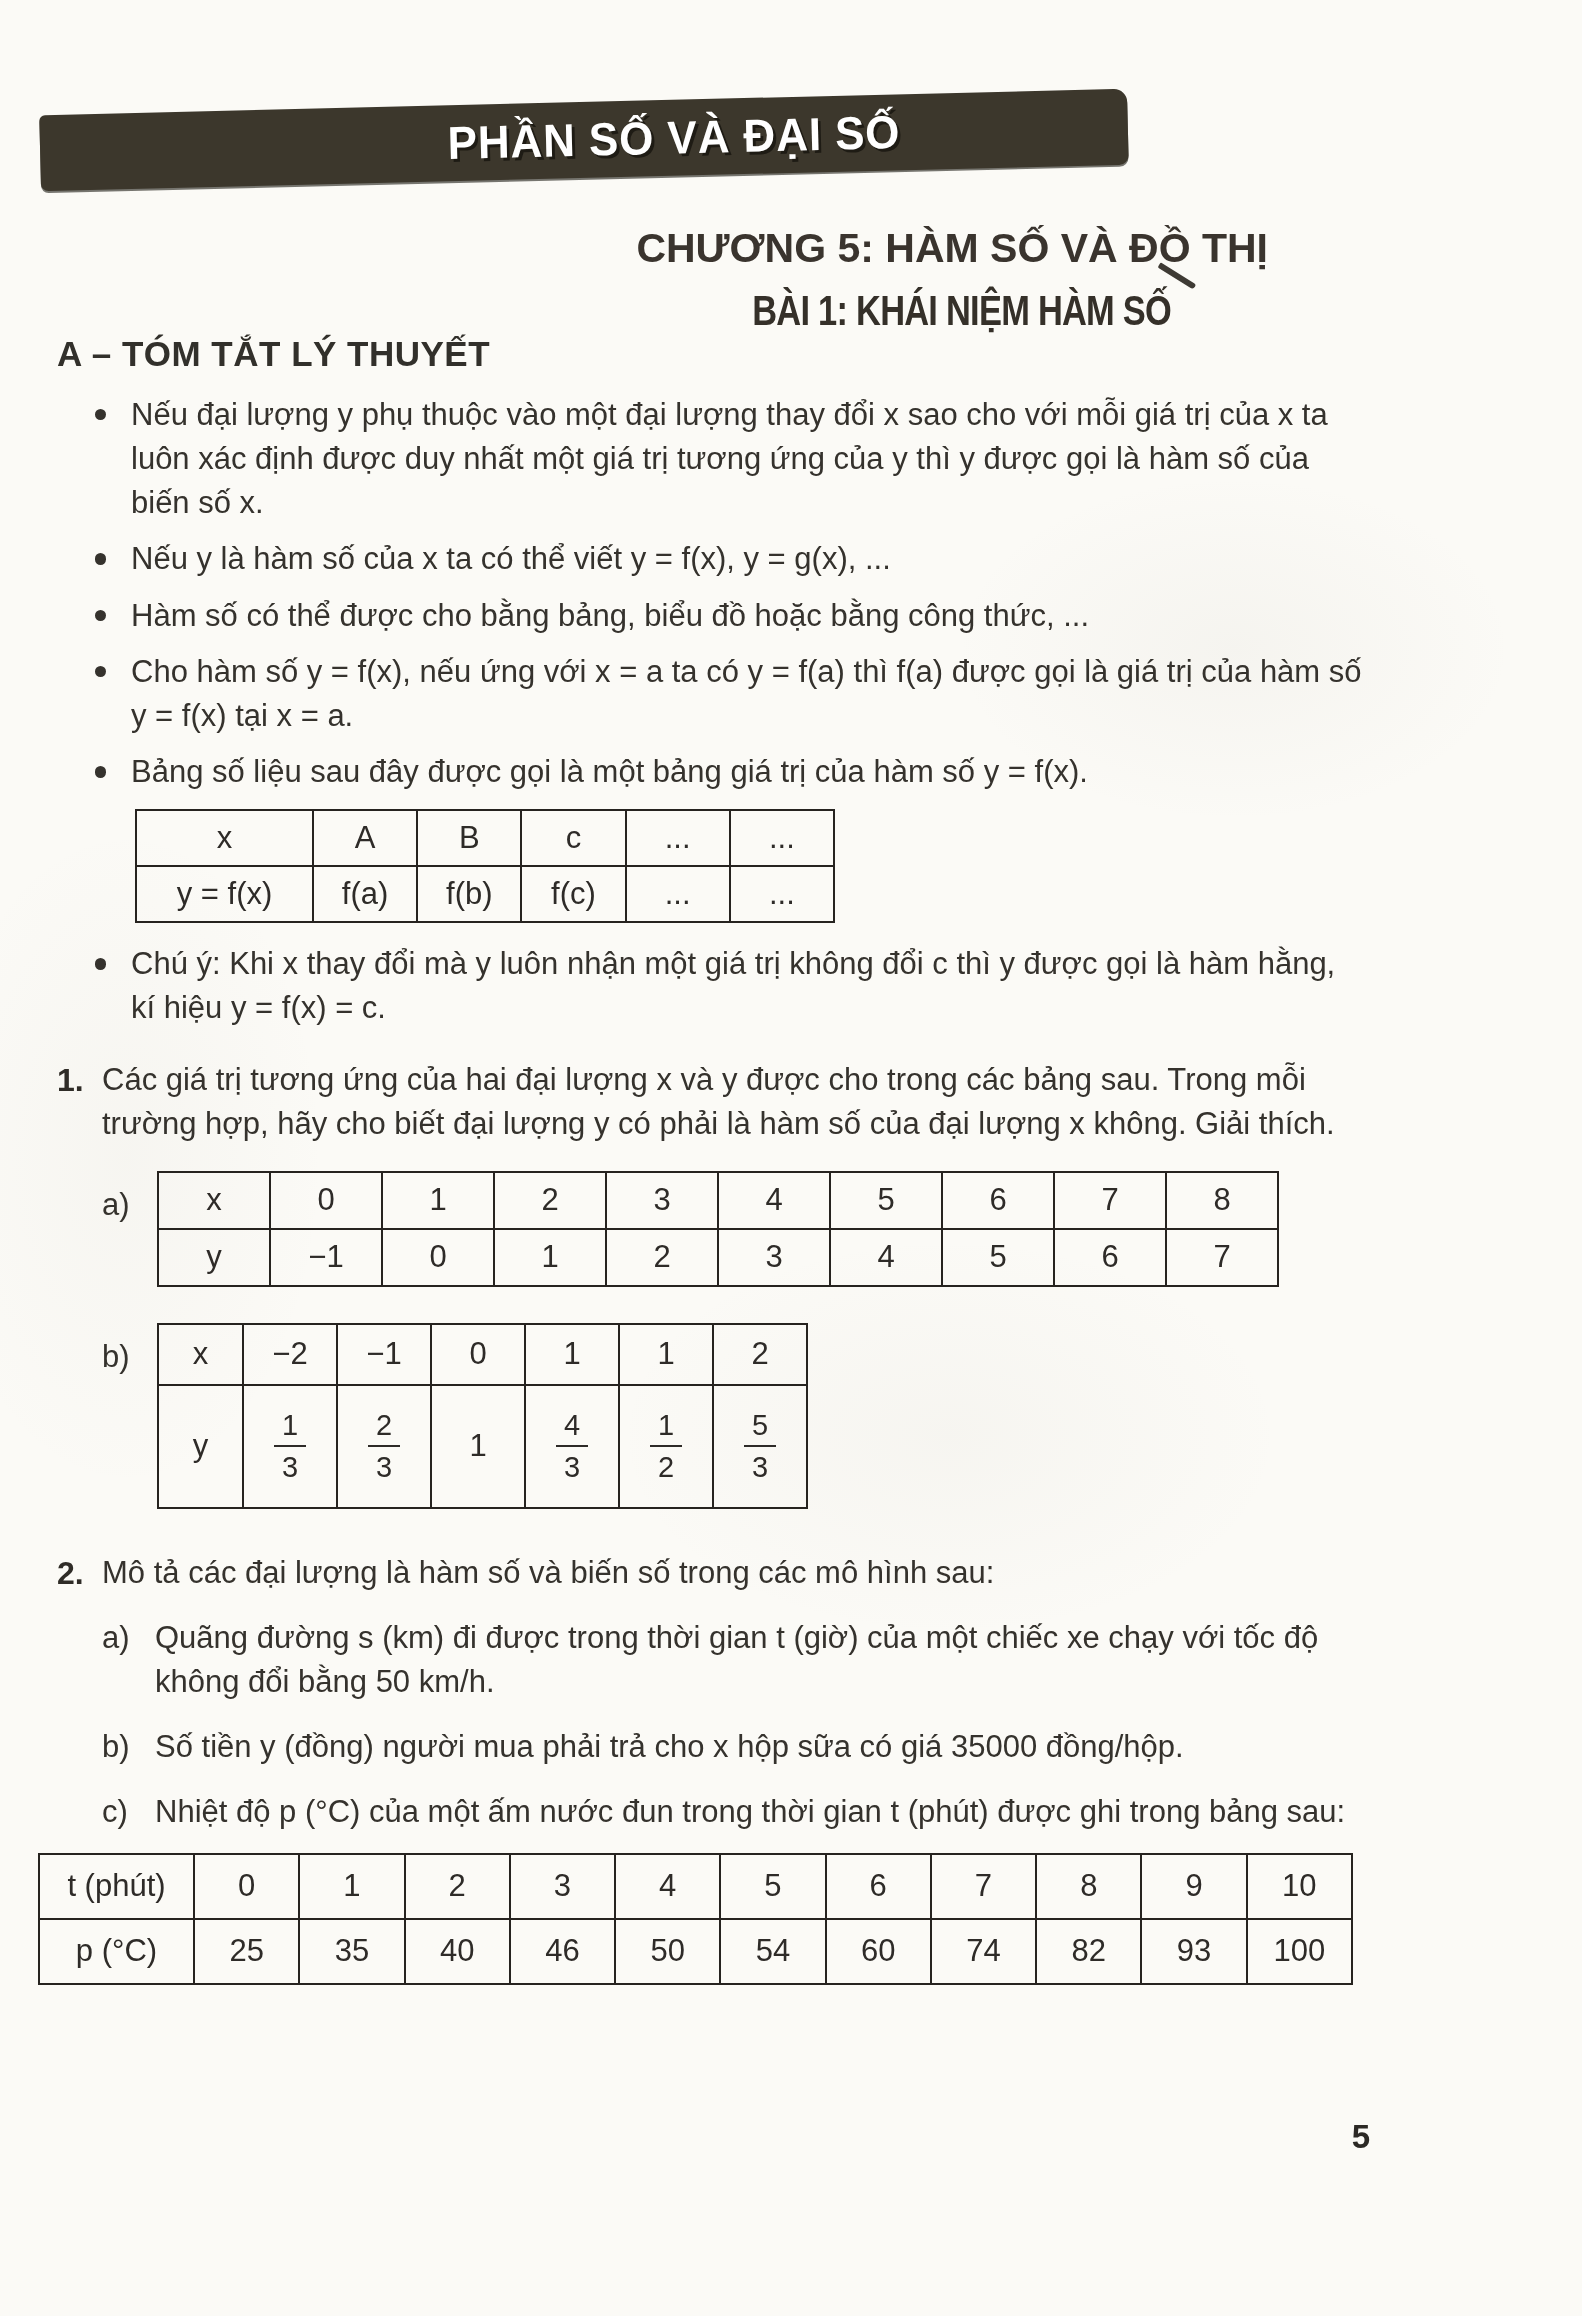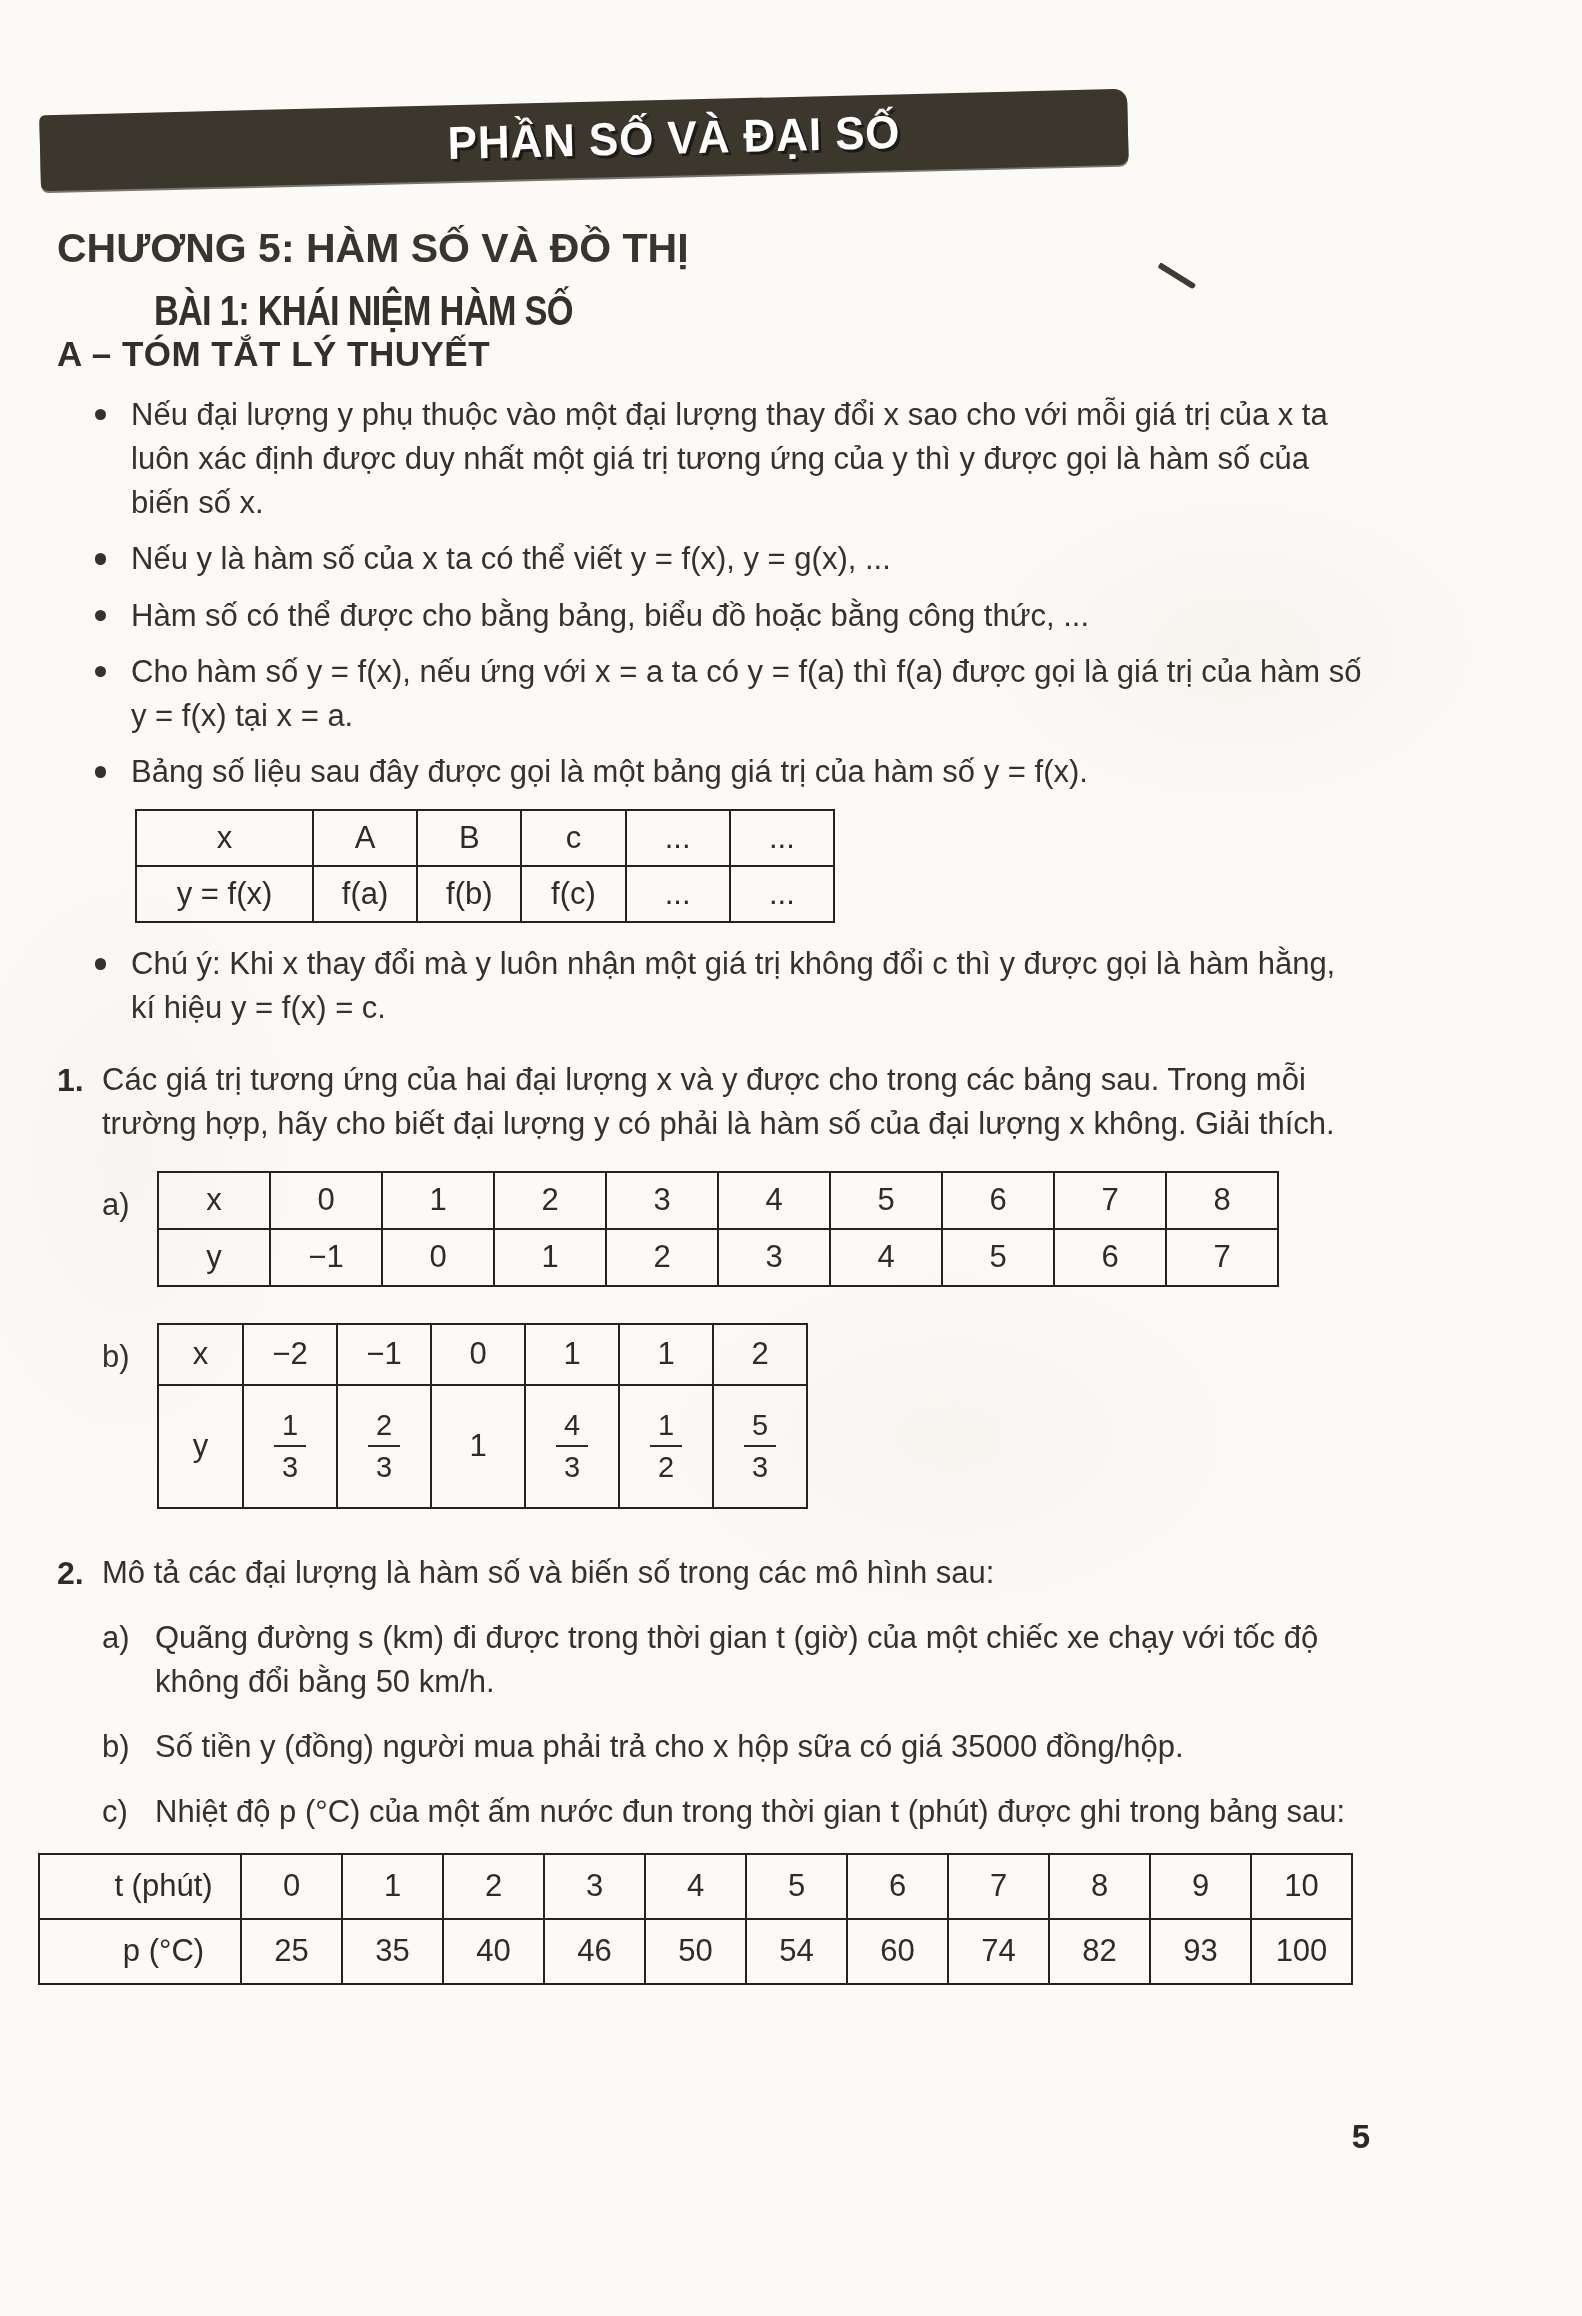--- a/index.html
+++ b/index.html
@@ -29,21 +29,21 @@
     padding-left:180px;box-sizing:border-box;
     box-shadow:0 1.9px 0 rgba(30,28,22,0.6);
   }
   .banner-title{
     color:#ffffff;font-size:44px;font-weight:bold;letter-spacing:0.9px;
     text-shadow:2.8px 2.8px 0 rgba(25,22,16,0.85);
     transform:scaleY(1.05);
     white-space:nowrap;
   }
 
-  .center-head{width:1211px;text-align:left;margin-top:20px;}
+  .center-head{width:1211px;text-align:right;margin-top:20px;}
   .chapter-title{
     margin-top:47px;font-size:41px;font-weight:bold;color:#3a342e;
     letter-spacing:0px;
   }
   .lesson-title{
     margin-top:15px;font-size:41px;font-weight:bold;color:#353029;
     transform:scaleX(0.84) scaleY(1.04);transform-origin:center;
     letter-spacing:-0.9px;
   }
   .pen-mark{
@@ -90,21 +90,21 @@
   .table-b tr:first-child td{height:59px;}
   .table-b tr:last-child td{height:121px;}
   .table-b td:first-child{width:83px;}
 
   .sub-item{display:flex;margin-top:21px;}
   .sub-label{width:53px;flex:0 0 53px;font-size:31px;line-height:44px;color:#35322d;}
   .sub-text{flex:1;font-size:31px;line-height:44px;color:#35322d;}
 
   .table-c{margin:19px 0 0 -19px;width:1315px;}
   .table-c td{height:63px;}
-  .table-c td:first-child{width:153px;padding-left:47px;}
+  .table-c td:first-child{width:153px;}
 
   .frac{display:inline-block;text-align:center;vertical-align:middle;line-height:1;}
   .frac .fnum{display:block;font-size:29px;padding:1.9px 7.6px 5.7px 7.6px;border-bottom:2.8px solid #2e2b28;}
   .frac .fden{display:block;font-size:29px;padding:5.7px 7.6px 1.9px 7.6px;}
 
   .page-number{
     position:absolute;right:212px;top:2118px;
     font-size:33px;font-weight:bold;color:#2c2925;
   }
 </style>

